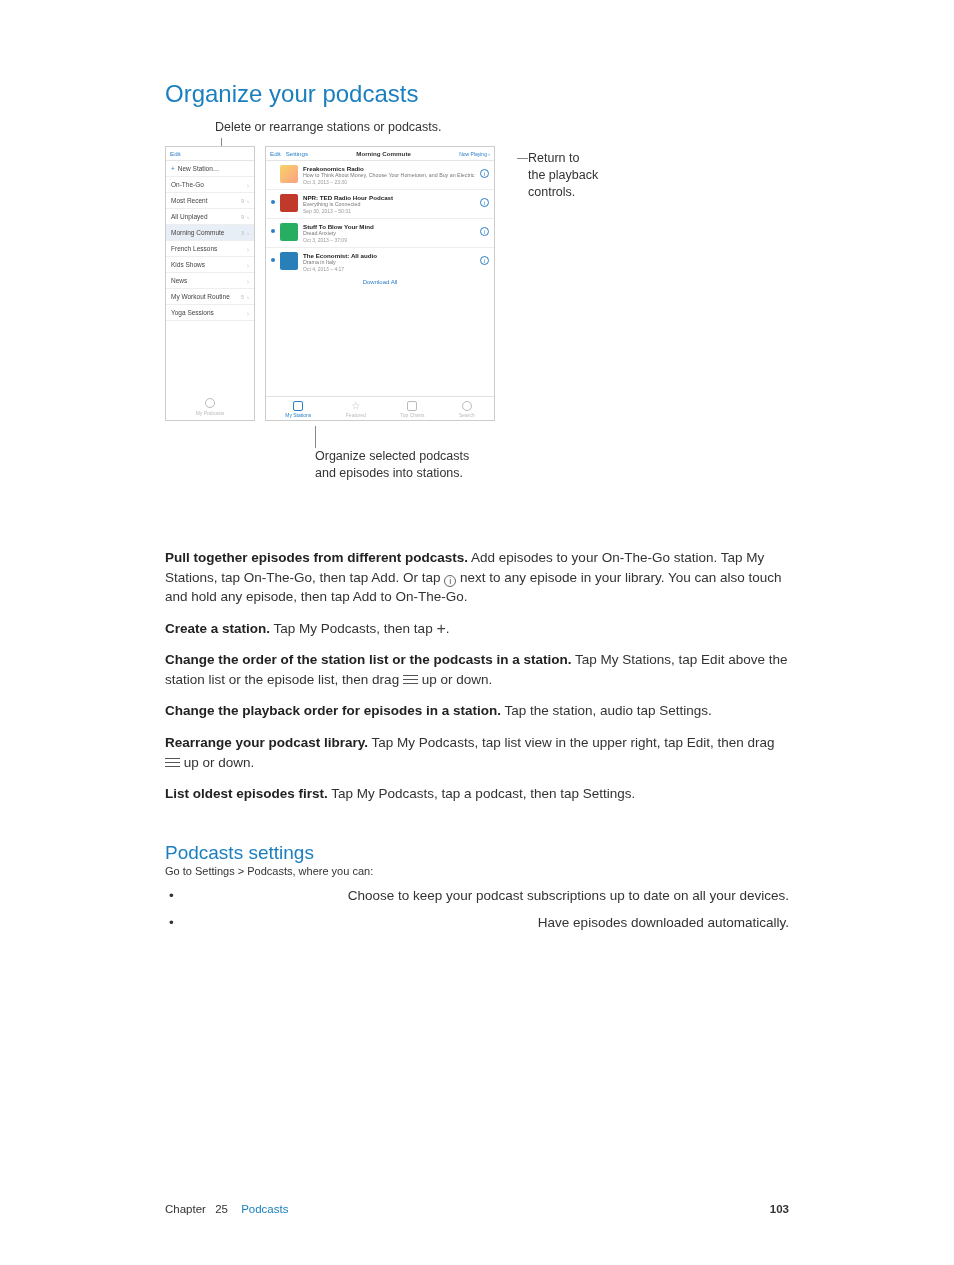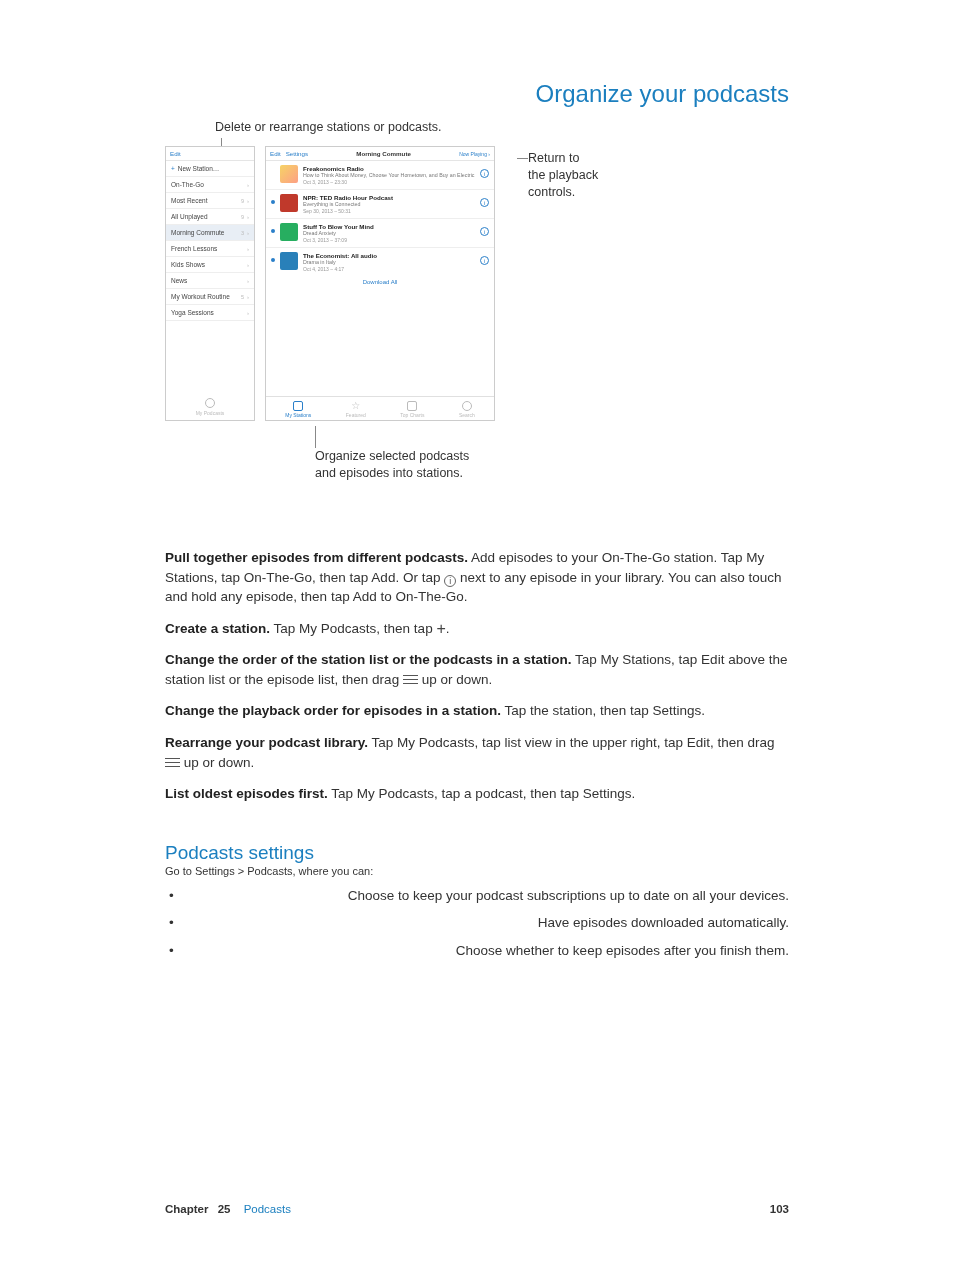--- a/index.html
+++ b/index.html
@@ -12,21 +12,20 @@
     position: relative;
   }
   .page {
     padding: 80px 165px 0 165px;
   }
   h2.section-title {
     color: #1B7FBF;
     font-size: 24px;
     font-weight: 400;
     margin-bottom: 12px;
-    text-align: right;
   }
   h3.subsection-title {
     color: #1B7FBF;
     font-size: 19px;
     font-weight: 400;
     margin-top: 38px;
     margin-bottom: 0;
   }
 
   
@@ -239,21 +238,21 @@
   .page-footer {
     position: absolute;
     bottom: 50px;
     left: 165px;
     right: 165px;
     display:flex;
     justify-content: space-between;
     font-size: 11.5px;
   }
   .page-footer .left { color:#333; }
-  .page-footer .left b { font-weight:700; }
+  .page-footer .left b { font-weight:400; }
   .page-footer .left .chap { color:#1B7FBF; margin-left:10px;text-align:right; }
   .page-footer .right { color:#333; font-weight:600; }
 </style>
 </head>
 <body>
 
 <div class="page">
 
   <h2 class="section-title">Organize your podcasts</h2>
 
@@ -413,38 +412,37 @@
 
     <p>
       <b>Create a station.</b><span> Tap My Podcasts, then tap </span><span class="plus-light">+</span><span>.</span>
     </p>
 
     <p>
       <b>Change the order of the station list or the podcasts in a station.</b><span> Tap My Stations, tap Edit above the station list or the episode list, then drag </span><span class="hamburger"><span></span><span></span><span></span></span><span> up or down.</span>
     </p>
 
     <p>
-      <b>Change the playback order for episodes in a station.</b><span> Tap the station, then tap Settings.</span>
+      <b>Change the playback order for episodes in a station.</b><span> Tap the station, audio tap Settings.</span>
     </p>
 
     <p>
       <b>Rearrange your podcast library.</b><span> Tap My Podcasts, tap list view in the upper right, tap Edit, then drag </span><span class="hamburger"><span></span><span></span><span></span></span><span> up or down.</span>
     </p>
 
     <p>
       <b>List oldest episodes first.</b><span> Tap My Podcasts, tap a podcast, then tap Settings.</span>
     </p>
   </div>
 
   <h3 class="subsection-title">Podcasts settings</h3>
   <p style="font-size:11px; line-height:1.45;">Go to Settings &gt; Podcasts, where you can:</p>
   <ul class="bullets" id="settings-list">
       <li>Choose to keep your podcast subscriptions up to date on all your devices.</li>
       <li>Have episodes downloaded automatically.</li>
-      <li>Choose whether to keep episodes after you finish them.</li>
     </ul>
 
 </div>
 
 <div class="page-footer">
   <div class="left">
     <b>Chapter</b>
     <b style="margin-left:6px;text-align:center;">25</b>
     <span class="chap">Podcasts</span>
   </div>

